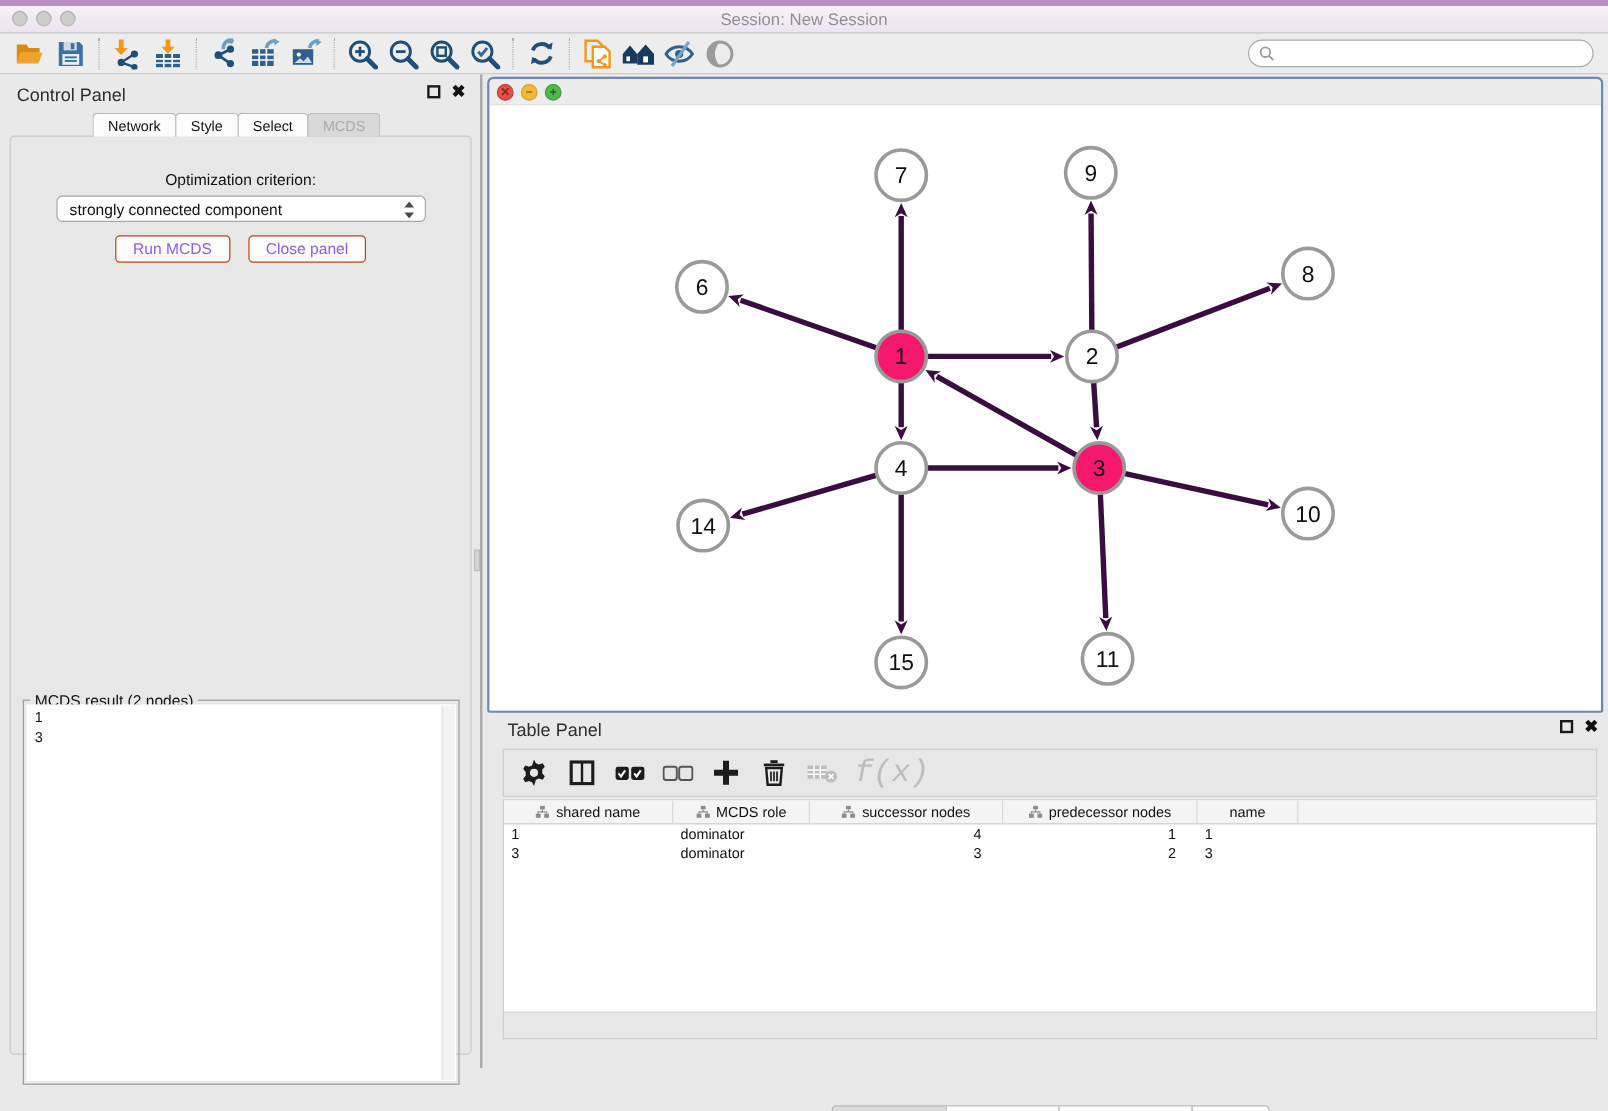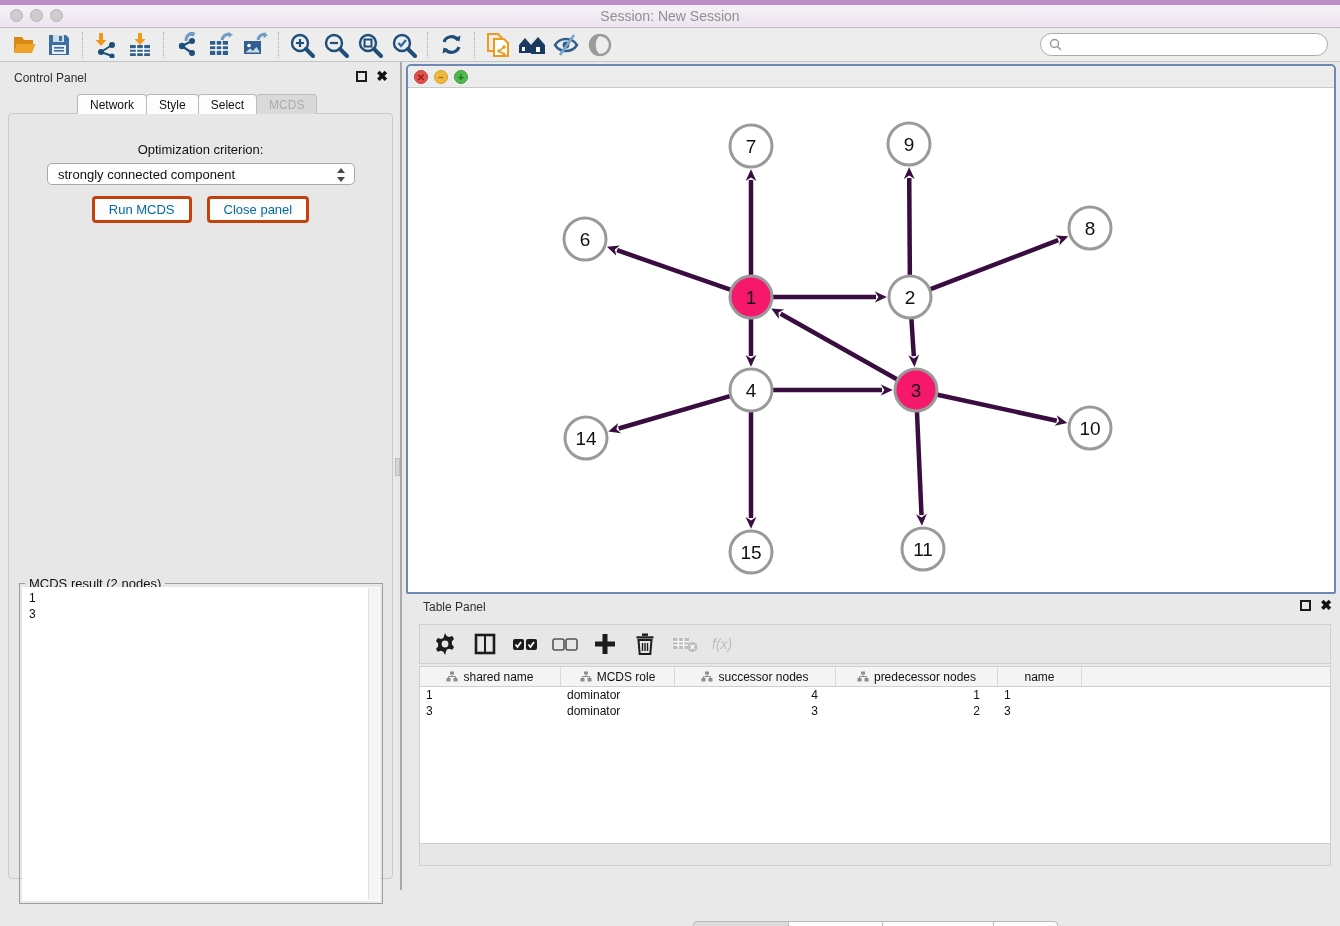--- a/index.html
+++ b/index.html
@@ -25,39 +25,39 @@
     background:#ffffff; border:1px solid #ababab; border-radius:12px; display:flex; align-items:center; padding-left:8px; }
   .search-wrap svg { flex:0 0 auto; }
   .search-input { border:none; outline:none; background:transparent; font-size:12px; width:240px; margin-left:4px; }
 
   
   .main { position:absolute; left:0; top:62px; width:1340px; height:828px; background:#e9e9e9; }
 
   
   .control-panel { position:absolute; left:5px; top:4px; width:391px; height:818px; }
   .panel-header { position:relative; height:24px; }
-  .panel-title { position:absolute; left:9px; top:5px; font-size:12px; color:#2e2e2e; }
+  .panel-title { position:absolute; left:9px; top:5px; font-size:15px; color:#2e2e2e; }
   .panel-ctrls { position:absolute; right:8px; top:5px; display:flex; gap:9px; align-items:center; }
   .float-box { width:11px; height:11px; border:2px solid #1a1a1a; background:transparent; }
   .close-x { font-size:14px; font-weight:bold; color:#111; line-height:11px; }
 
   .cp-tabs { position:absolute; left:72px; top:28px; height:20px; display:flex; z-index:3; }
   .tab { border:1px solid #b9b9b9; background:#fdfdfd; font-size:12px; color:#111;
     padding:3px 12px 2px; border-bottom:none; border-radius:4px 4px 0 0; margin-right:-1px; }
   .tab.sel { background:#d9d9d9; color:#ababab; border-color:#bdbdbd; }
   .cp-body { position:absolute; left:3px; top:47px; width:385px; height:766px;
     background:#e7e7e7; border:1px solid #c9c9c9; border-radius:4px; }
 
   .opt-label { position:absolute; left:0; top:28px; width:100%; text-align:center; font-size:13px; color:#111; }
   .dropdown { position:absolute; left:38px; top:49px; width:308px; height:22px; background:#ffffff;
     border:1px solid #a8a8a8; border-radius:5px; display:flex; align-items:center; font-size:13px; padding-left:10px; color:#111; }
   .dd-stepper { position:absolute; right:8px; top:3px; }
   .cp-buttons { position:absolute; left:0; top:82px; width:100%; display:flex; justify-content:center; gap:15px; }
-  .btn { background:#fdfdfd; border:3px solid #c2410c; border-radius:4px; font-size:13px;
-    padding:3px 14px; color:#0369a1; font-family:"Liberation Sans",sans-serif; }
+  .btn { background:#fdfdfd; border:1px solid #c2410c; border-radius:4px; font-size:13px;
+    padding:3px 14px; color:#8b5cf6; font-family:"Liberation Sans",sans-serif; }
 
   .fieldset { position:absolute; left:10px; top:430px; width:364px; height:328px;margin-top:32px; }
   .fs-border { position:absolute; left:0; top:7px; width:100%; height:321px; border:1px solid #9d9d9d; }
   .fs-legend { position:absolute; left:6px; top:0; background:#e7e7e7; padding:0 4px; font-size:13px; color:#111; }
   .fs-text { position:absolute; left:3px; top:11px; width:358px; height:314px; background:#ffffff; font-size:12px;
     color:#111; padding:3px 0 0 7px; line-height:16px; }
   .fs-scroll { position:absolute; right:1px; top:1px; width:11px; height:312px; background:#f4f4f4; border-left:1px solid #e0e0e0; }
 
   
   .divider { position:absolute; left:400px; top:0; width:2px; height:828px; background:#a9a9a9; }
@@ -74,21 +74,21 @@
   .nt-min   { left:26px; background:#f0b83d; border:1px solid #d6a02c; color:#936a12; }
   .nt-max   { left:46px; background:#52b84d; border:1px solid #3f9e3b; color:#1d6a1c; }
   .net-canvas { position:absolute; left:0; top:22px; width:926px; height:504px; background:#ffffff; }
   .graph-svg text { font-family:"Liberation Sans",sans-serif; }
 
   
   .table-panel { position:absolute; left:410px; top:533px; width:930px; height:295px; }
   .tp-toolbar { position:absolute; left:9px; top:29px; width:912px; height:40px; background:#e7e7e7;
     border:1px solid #cfcfcf; display:flex; align-items:center; padding-left:12px; gap:14px; }
   .tp-icon { display:flex; align-items:center; justify-content:center; width:26px; height:26px; }
-  .fx { font-family:Liberation Sans, sans-serif; font-style:italic; font-size:14px; color:#bdbdbd; }
+  .fx { font-family:Liberation Mono, monospace; font-style:italic; font-size:26px; color:#bdbdbd; }
   .tp-table { position:absolute; left:9px; top:71px; width:912px; height:178px; background:#ffffff; border:1px solid #cfcfcf; overflow:hidden; }
   .th-row { display:flex; height:20px; background:#f4f4f4; border-bottom:1px solid #cfcfcf; }
   .th-cell { display:flex; align-items:center; justify-content:center; gap:5px; border-right:1px solid #d9d9d9;
     font-size:12px; color:#111; overflow:hidden; }
   .td-row { display:flex; height:16px; }
   .td-cell { font-size:12px; color:#111; padding:1px 6px 0; white-space:nowrap; overflow:hidden; }
   .tp-bottom { position:absolute; left:9px; top:249px; width:912px; height:22px; background:#e7e7e7;
     border:1px solid #cfcfcf; border-top:none; }
   .tp-tabs { position:absolute; left:0; top:326px; width:100%; display:flex; justify-content:center; }
   .btab { border:1px solid #b9b9b9; background:#fdfdfd; font-size:13px; color:#111;

